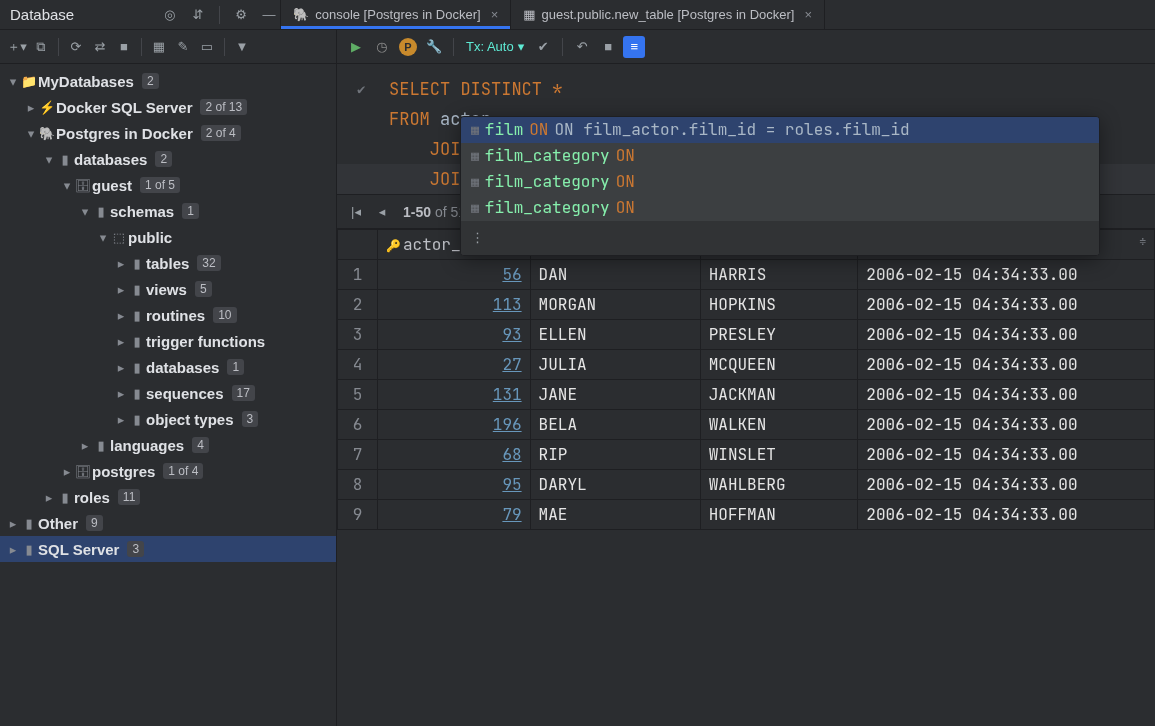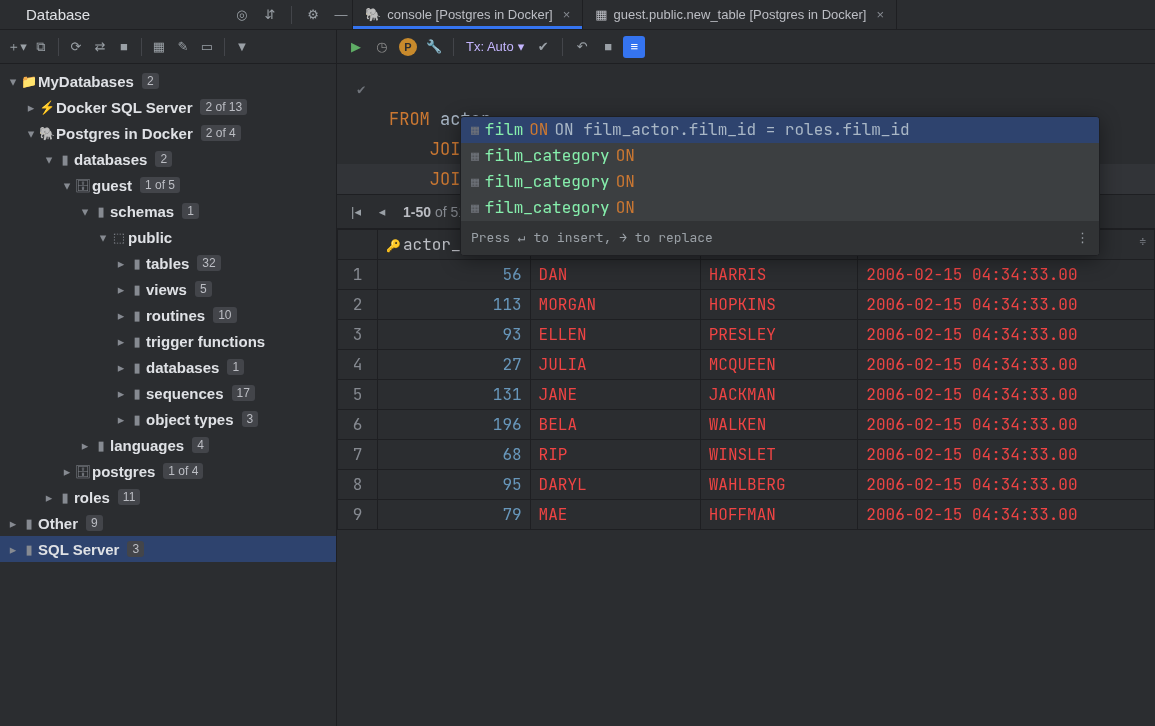--- a/index.html
+++ b/index.html
@@ -16,27 +16,26 @@
 
   
   .topbar {
     height: 30px;
     display: flex;
     align-items: stretch;
     background: #2b2d30;
     border-bottom: 1px solid #1e1f22;
   }
   .panel-title-area {
-    width: 337px;
+    width: 281px;
     display: flex;
     align-items: center;
     padding-left: 10px;
     gap: 6px;
     border-right: 1px solid #1e1f22;
-    margin-left: 16px;
   }
   .panel-title { font-size: 15px; color: #dfe1e5; flex: 1; }
   .icon-btn {
     width: 22px; height: 22px;
     display: inline-flex; align-items: center; justify-content: center;
     color: #9aa0a6; cursor: pointer; border-radius: 3px;
   }
   .tabs { flex: 1; display: flex; align-items: stretch; }
   .tab {
     display: flex; align-items: center; gap: 6px;
@@ -103,21 +102,21 @@
   .ind6{padding-left:114px}
 
   
   .right { flex:1; display:flex; flex-direction:column; min-width:0; }
 
   .query-toolbar {
     height:34px; display:flex; align-items:center;
     padding:0 8px; gap:4px;
     border-bottom:1px solid #1e1f22;
   }
-  .tx-label { color:#c4b5fd; margin:0 4px; font-size:13px; display:flex;align-items:flex-start;gap:4px;}
+  .tx-label { color:#5eead4; margin:0 4px; font-size:13px; display:flex;align-items:flex-start;gap:4px;}
   .run { color:#5fad65; }
   .clock { color:#888; }
   .p-circle {
     width:18px;height:18px;border-radius:50%;
     background:#c88a2c; color:#2b2d30;
     display:inline-flex;align-items:center;justify-content:center;
     font-weight:bold;font-size:11px;
   }
   .toggle-on { background:#3574f0; color:#fff; border-radius:3px; }
 
@@ -189,22 +188,22 @@
     background:#2b2d30;
     color:#bcbec4;
     font-weight:normal;
     position:sticky; top:0;
   }
   table.data th .col-icon { color:#6f737a; margin-right:4px; font-size:12px;}
   table.data th .sort { float:right; color:#6f737a; font-size:11px;}
   table.data td.rownum {
     width:40px; text-align:center; color:#868a91; background:#2b2d30;
   }
-  table.data td.num { text-align:right; color:#6897bb; }
-  table.data td.txt { color:#ef4444; }
+  table.data td.num { text-align:right; color:#6897bb;text-decoration:underline; }
+  table.data td.txt { color:#e5e5e5; }
   th.corner{width:40px;}
   .key-icon{color:#c9a227;margin-right:2px;font-size:12px;}
 </style>
 </head>
 <body>
 
 <div class="topbar">
   <div class="panel-title-area">
     <span class="panel-title">Database</span>
     <span class="icon-btn">◎</span>
@@ -374,20 +373,21 @@
       <span class="tb-sep"></span>
       <span class="icon-btn">↶</span>
       <span class="icon-btn">■</span>
       <span class="icon-btn toggle-on">≡</span>
     </div>
 
     <div class="editor mono">
       <div class="hl-line"></div>
       <div class="line">
           <span class="gutter-check">✔</span>
+        <span><span class="kw">SELECT DISTINCT</span> <span class="star">*</span></span>
         </div>
       <div class="line">
           <span class="gutter-check"></span>
         <span><span class="kw">FROM</span> <span class="plain">actor</span></span>
         </div>
       <div class="line">
           <span class="gutter-check"></span>
         <span>&nbsp;&nbsp;&nbsp;&nbsp;<span class="kw">JOIN</span> <span class="plain">film_actor</span> <span class="kw">ON</span> <span class="plain">actor.actor_id = film_actor.actor_id</span></span>
         </div>
       <div class="line">
@@ -412,21 +412,20 @@
           <span class="comp-icon">▦</span>
           <span class="comp-table">film_category</span> 
           <span class="comp-on">ON</span> 
         </div>
         <div class="comp-row">
           <span class="comp-icon">▦</span>
           <span class="comp-table">film_category</span> 
           <span class="comp-on">ON</span> 
         </div>
         <div class="comp-hint">
-          <span>Press ↵ to insert, → to replace</span>
           <span>⋮</span>
         </div>
       </div>
 
     <div class="results">
       <div class="results-toolbar">
         <span class="icon-btn">|◂</span>
         <span class="icon-btn">◂</span>
         <span class="page-info"><b>1-50</b>&nbsp;<span class="light">of 51+</span></span>
         <span class="icon-btn">▸</span>

